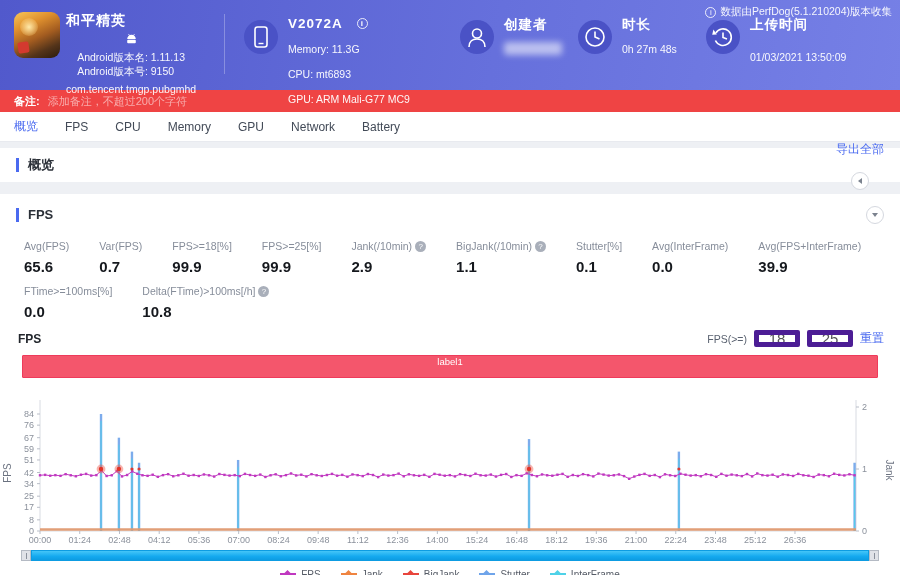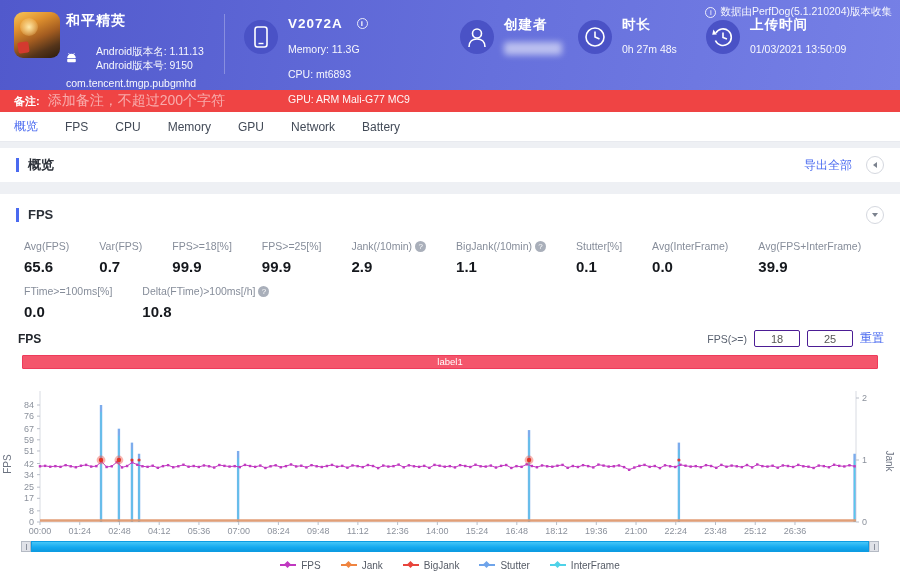--- a/index.html
+++ b/index.html
@@ -11,67 +11,67 @@
   .collect { position:absolute; top:5px; right:8px; font-size:10.5px; color:rgba(255,255,255,.92); display:flex; align-items:center; gap:4px; }
   .i-badge { display:inline-block; width:11px; height:11px; border:1px solid rgba(255,255,255,.85); border-radius:50%; font-size:8px; line-height:9px; text-align:center; }
   .i-badge::after { content:"i"; }
   .app-icon { position:absolute; left:14px; top:12px; width:46px; height:46px; border-radius:9px;
     background:linear-gradient(155deg,#f7c659 0%,#e0912e 28%,#a35c20 55%,#54341a 78%,#2a1b0e 100%); overflow:hidden; }
   .app-icon::before { content:""; position:absolute; left:6px; top:6px; width:18px; height:18px; border-radius:50%;
     background:radial-gradient(circle,#ffe9a8 0%, rgba(255,210,120,.25) 70%, transparent 75%); }
   .app-icon::after { content:""; position:absolute; left:4px; bottom:5px; width:11px; height:11px; background:#d33a2f; border-radius:2px; transform:rotate(-8deg); }
   .app-info { position:absolute; left:66px; top:12px; }
   .app-name { font-size:14px; font-weight:bold; letter-spacing:1px; }
-  .android-rows { display:flex; align-items:center; gap:19px; margin-top:14px; }
+  .android-rows { display:flex; align-items:center; gap:5px; margin-top:3px;flex-direction:column; }
   .android-rows .lines div { font-size:10.5px; line-height:14px; color:rgba(255,255,255,.95); }
   .pkg { font-size:10.5px; margin-top:5px; color:rgba(255,255,255,.95); }
   .vdiv { position:absolute; left:224px; top:14px; width:1px; height:60px; background:rgba(255,255,255,.28); }
   .circ { position:absolute; top:20px; width:34px; height:34px; border-radius:50%; background:#4a52c6; display:flex; align-items:center; justify-content:center; }
   .blk { position:absolute; top:16px; }
   .blk-title { font-size:13.5px; font-weight:bold; letter-spacing:1px; display:flex; align-items:center; gap:14px; }
   .blk-row { font-size:10.5px; line-height:14px; margin-top:11px; color:rgba(255,255,255,.95); }
   .blur-box { width:58px; height:13px; margin-top:8px; border-radius:3px; background:rgba(255,255,255,.55); filter:blur(3px); }
 
   
   .note-bar { height:22px; background:#ef4444; display:flex; align-items:center; padding:0 14px; gap:8px; }
   .note-label { font-size:11px; font-weight:bold; color:#fff; }
-  .note-ph { font-size:14px; color:rgba(255,255,255,.55); }
+  .note-ph { font-size:11px; color:rgba(255,255,255,.55); }
 
   
   .tabs { height:30px; background:#fff; border-bottom:1px solid #e8eaef; display:flex; align-items:center; padding:0 14px; gap:27px; }
   .tab { font-size:12px; color:#424a57; cursor:pointer; }
   .tab.active { color:#4a6af0; }
 
   
   .card { background:#fff; }
   .ov-card { margin-top:6px; height:34px; display:flex; align-items:center; justify-content:space-between; padding:0 16px; }
   .sec-title { font-size:13px; font-weight:bold; color:#2b3038; border-left:3px solid #4a6af0; padding-left:9px; line-height:14px; }
-  .ov-right { display:flex; align-items:center; gap:14px; }
+  .ov-right { display:flex; align-items:center; gap:14px;flex-direction:column; }
   .link { font-size:12px; color:#4a6af0; text-decoration:none; cursor:pointer; }
   .circle-btn { width:18px; height:18px; border:1px solid #d5d8df; border-radius:50%; background:#fff; display:inline-flex; align-items:center; justify-content:center; cursor:pointer; }
   .tri-left { width:0; height:0; border:3px solid transparent; border-right:4px solid #7b828e; margin-left:-3px; }
   .tri-down { width:0; height:0; border:3px solid transparent; border-top:4px solid #7b828e; margin-top:3px; }
 
   .fps-card { margin-top:12px; height:381px; padding-top:12px; }
   .fps-head { display:flex; align-items:center; justify-content:space-between; padding:0 16px; }
 
   .stats { display:flex; align-items:flex-start; margin:16px 0 0 24px; gap:30px; }
   .stats.second { margin-top:10px; }
   .stat { text-align:left; }
   .stat-label { font-size:10.5px; color:#868d9a; white-space:nowrap; display:flex; align-items:center; justify-content:center; gap:3px; }
   .q-badge { display:inline-block; width:11px; height:11px; background:#a9afba; border-radius:50%; color:#fff; font-size:8px; line-height:11px; text-align:center; cursor:pointer; }
   .q-badge::after { content:"?"; }
   .stat-value { font-size:15px; font-weight:bold; color:#15181d; margin-top:6px; }
 
   .chart-head { display:flex; align-items:center; justify-content:space-between; margin:10px 16px 0; }
   .chart-title { font-size:12px; font-weight:bold; color:#22262c; padding-left:2px; }
   .controls { display:flex; align-items:center; gap:7px; }
   .controls .lbl { font-size:10.5px; color:#5a6270; }
-  .controls input { width:46px; height:17px; border:1px solid #4c1d95; border-radius:2px; font-size:11px; text-align:center; color:#555; font-family:inherit; }
-  .banner { margin:8px 22px 0; height:14px; background:#f4566c; border:1px solid #ee3b5b; color:#fff; font-size:9.5px; text-align:center; line-height:12px; border-radius:1px; }
+  .controls input { width:46px; height:17px; border:5px solid #4c1d95; border-radius:2px; font-size:15px; text-align:center; color:#555; font-family:inherit; }
+  .banner { margin:8px 22px 0; height:23px; background:#f4566c; border:1px solid #ee3b5b; color:#fff; font-size:9.5px; text-align:center; line-height:12px; border-radius:1px; }
 
   #fps-svg { display:block; }
   .axis-text { font-size:9px; fill:#8b919c; }
   .axis-title { font-size:10px; fill:#6b7280; }
 
   .hscroll { margin:2px 21px 0; height:11px; display:flex; }
   .h-handle { width:10px; background:#e0e2e8; border:1px solid #b4bac4; position:relative; cursor:pointer; }
   .h-handle::after { content:""; position:absolute; left:4px; top:2px; width:1px; height:6px; background:#8a909c; }
   .h-track { flex:1; background:linear-gradient(#45c6f8 0%,#14a9ef 60%,#0d9ce2 100%); border:1px solid #0d9ce2; cursor:pointer; }
 
@@ -152,21 +152,21 @@
 
     <div class="circ" style="left:706px">
       <svg width="34" height="34" viewBox="0 0 34 34">
         <path d="M9.4,20.5 a8.3,8.3 0 1 0 0.4,-7.5" fill="none" stroke="#fff" stroke-width="1.6"></path>
         <polygon points="7.4,9.6 10.8,14.4 6.2,14.8" fill="#fff"></polygon>
         <polyline points="17,12.5 17,17.5 21,19" fill="none" stroke="#fff" stroke-width="1.6"></polyline>
       </svg>
     </div>
     <div class="blk" style="left:750px">
       <div class="blk-title">上传时间</div>
-      <div class="blk-row" style="margin-top:8px">01/03/2021 13:50:09</div>
+      <div class="blk-row" style="margin-top:16px">01/03/2021 13:50:09</div>
     </div>
   </header>
 
   <div class="note-bar">
     <span class="note-label">备注:</span>
     <span class="note-ph">添加备注，不超过200个字符</span>
   </div>
 
   <nav class="tabs" id="tabs">
       <div class="tab active">概览</div>

